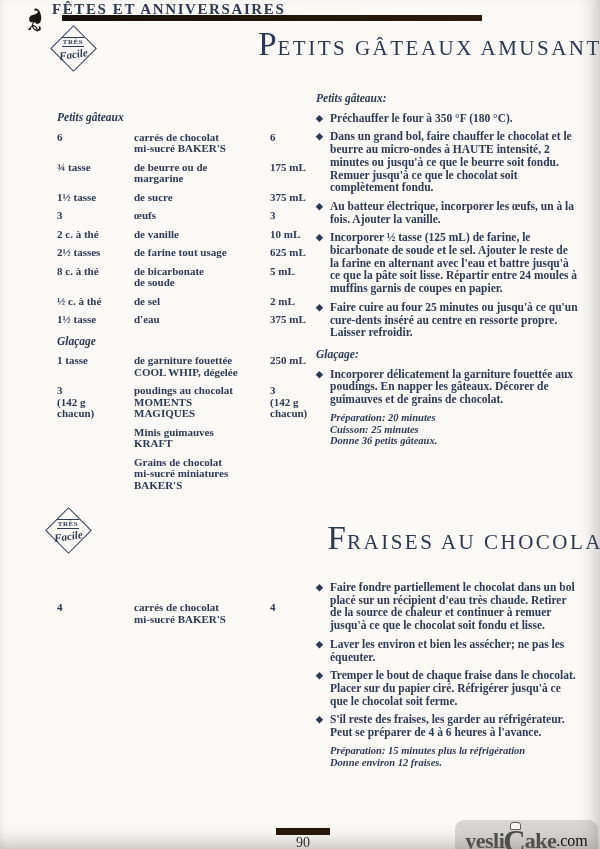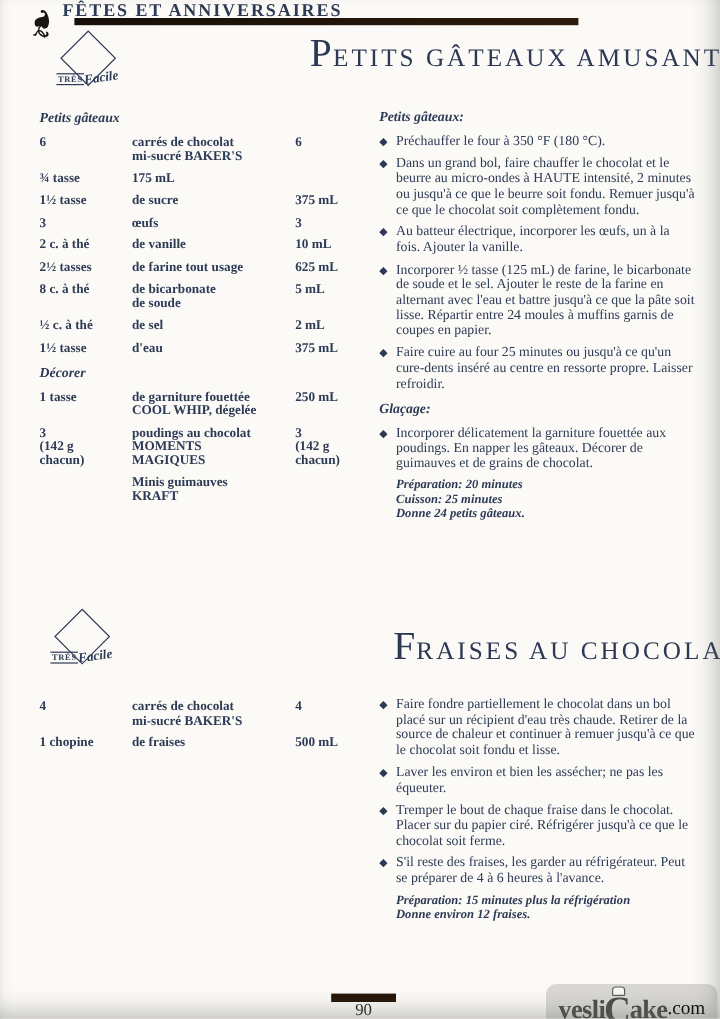--- a/index.html
+++ b/index.html
@@ -16,52 +16,52 @@
     transform:rotate(-90deg);transform-origin:center;line-height:40px;}
   .section-header{position:absolute;left:52px;top:1px;font-size:15px;font-weight:bold;
     letter-spacing:1.6px;color:#2d3a55;}
   .header-rule{position:absolute;left:62px;top:15px;width:420px;height:6px;
     background:linear-gradient(to right,#160f08,#2c1b0b);}
 
   
   .badge{position:absolute;width:46px;height:46px;}
   .badge .diamond{position:absolute;left:7px;top:7px;width:31px;height:31px;
     border:1px solid #2d3a55;transform:rotate(45deg);background:transparent;}
-  .badge .labels{position:absolute;inset:0;display:flex;flex-direction:row;
-    align-items:flex-end;justify-content:center;}
+  .badge .labels{position:absolute;inset:0;display:flex;flex-direction:column;
+    align-items:center;justify-content:center;}
   .badge-top{font-size:7px;font-weight:bold;letter-spacing:.6px;
     border-top:1px solid #2d3a55;border-bottom:1px solid #2d3a55;padding:0 1px;}
   .badge-bottom{font-size:11px;font-style:italic;font-weight:bold;transform:rotate(-8deg);margin-top:1px;}
   .badge1{left:50px;top:25px;}
   .badge2{left:45px;top:507px;}
 
   
   .recipe-title{position:absolute;left:16px;width:600px;text-align:right;color:#2c3854;white-space:nowrap;}
   .title1{top:26px;}
   .title2{top:520px;}
   .recipe-title .initial{font-size:33px;letter-spacing:1px;}
   .recipe-title .rest{font-size:21px;letter-spacing:2.5px;}
 
   
-  .ing-col{position:absolute;left:33px;width:258px;font-weight:bold;
-    font-size:11px;line-height:11.5px;}
+  .ing-col{position:absolute;left:57px;width:258px;font-weight:bold;
+    font-size:11px;line-height:11.5px;margin-top:18px;}
   .ing1{top:94px;}
   .ing2{top:584px;}
   .ing-head{font-style:italic;font-size:11.5px;margin:0 0 8px 0;}
   .ing-head.glacage{margin-top:10px;}
   .ing-row{display:grid;grid-template-columns:77px 136px 1fr;margin-bottom:7px;}
   .cell{white-space:pre-line;}
 
   
   .steps-col{position:absolute;left:316px;width:263px;font-size:11.5px;line-height:12.7px;}
   .steps1{top:92px;}
   .steps2{top:581px;}
   .steps-head{font-style:italic;font-weight:bold;font-size:11.5px;margin:0 0 7px 0;}
   .steps-head.glacage{margin-top:9px;}
-  .step{display:flex;margin-bottom:6px;}
+  .step{display:flex;margin-bottom:6px;font-weight:bold;}
   .bullet{flex:0 0 14px;font-size:9px;line-height:12.7px;color:#2d3a55;}
   .bullet::before{content:"◆";}
   .step-text{flex:1;}
   .notes{margin:3px 0 0 14px;font-size:10.5px;line-height:11.8px;font-weight:bold;font-style:italic;}
 
   
   .watermark{position:absolute;left:455px;top:772px;width:143px;height:42px;
     background:rgba(214,213,209,.94);border-radius:9px;
     display:flex;align-items:center;justify-content:center;
     color:#4b4b4b;font-weight:bold;margin-top:48px;}
@@ -99,20 +99,22 @@
   <p class="ing-head">Petits gâteaux</p>
 
   <div class="ing-row">
     <span class="cell">6</span>
     <span class="cell">carrés de chocolat
 mi-sucré BAKER'S</span>
     <span class="cell">6</span>
   </div>
   <div class="ing-row">
     <span class="cell">¾ tasse</span>
+    <span class="cell">de beurre ou de
+margarine</span>
     <span class="cell">175 mL</span>
   </div>
   <div class="ing-row">
     <span class="cell">1½ tasse</span>
     <span class="cell">de sucre</span>
     <span class="cell">375 mL</span>
   </div>
   <div class="ing-row">
     <span class="cell">3</span>
     <span class="cell">œufs</span>
@@ -138,21 +140,21 @@
     <span class="cell">½ c. à thé</span>
     <span class="cell">de sel</span>
     <span class="cell">2 mL</span>
   </div>
   <div class="ing-row">
     <span class="cell">1½ tasse</span>
     <span class="cell">d'eau</span>
     <span class="cell">375 mL</span>
   </div>
 
-  <p class="ing-head glacage">Décorer</p>
+  <p class="ing-head glacage">Glaçage</p>
 
   <div class="ing-row">
     <span class="cell">1 tasse</span>
     <span class="cell">de garniture fouettée
 COOL WHIP, dégelée</span>
     <span class="cell">250 mL</span>
   </div>
   <div class="ing-row">
     <span class="cell">3
 (142 g
@@ -165,20 +167,23 @@
 chacun)</span>
   </div>
   <div class="ing-row">
     <span class="cell"></span>
     <span class="cell">Minis guimauves
 KRAFT</span>
     <span class="cell"></span>
   </div>
   <div class="ing-row">
     <span class="cell"></span>
+    <span class="cell">Grains de chocolat
+mi-sucré miniatures
+BAKER'S</span>
     <span class="cell"></span>
   </div>
 </div>
 
 <div class="steps-col steps1">
   <p class="steps-head">Petits gâteaux:</p>
 
   <div class="step">
     <span class="bullet"></span>
     <span class="step-text">Préchauffer le four à 350 °F (180 °C).</span>
@@ -203,21 +208,21 @@
   <p class="steps-head glacage">Glaçage:</p>
 
   <div class="step">
     <span class="bullet"></span>
     <span class="step-text">Incorporer délicatement la garniture fouettée aux poudings. En napper les gâteaux. Décorer de guimauves et de grains de chocolat.</span>
   </div>
 
   <div class="notes">
     <div>Préparation: 20 minutes</div>
     <div>Cuisson: 25 minutes</div>
-    <div>Donne 24 petits gâteaux.</div>
+    <div>Donne 36 petits gâteaux.</div>
   </div>
 </div>
 
 <div class="badge badge2">
   <div class="diamond"></div>
   <div class="labels">
     <span class="badge-top">TRÈS</span>
     <span class="badge-bottom">Facile</span>
   </div>
 </div>
@@ -225,25 +230,20 @@
 <h1 class="recipe-title title2" style="margin:0;font-weight:normal;">
   <span class="initial">F</span><span class="rest">RAISES AU CHOCOLAT</span>
 </h1>
 
 <div class="ing-col ing2">
   <div class="ing-row">
     <span class="cell">4</span>
     <span class="cell">carrés de chocolat
 mi-sucré BAKER'S</span>
     <span class="cell">4</span>
-  </div>
-  <div class="ing-row">
-    <span class="cell">1 chopine</span>
-    <span class="cell">de fraises</span>
-    <span class="cell">500 mL</span>
   </div>
 </div>
 
 <div class="steps-col steps2">
   <div class="step">
     <span class="bullet"></span>
     <span class="step-text">Faire fondre partiellement le chocolat dans un bol placé sur un récipient d'eau très chaude. Retirer de la source de chaleur et continuer à remuer jusqu'à ce que le chocolat soit fondu et lisse.</span>
   </div>
   <div class="step">
     <span class="bullet"></span>

